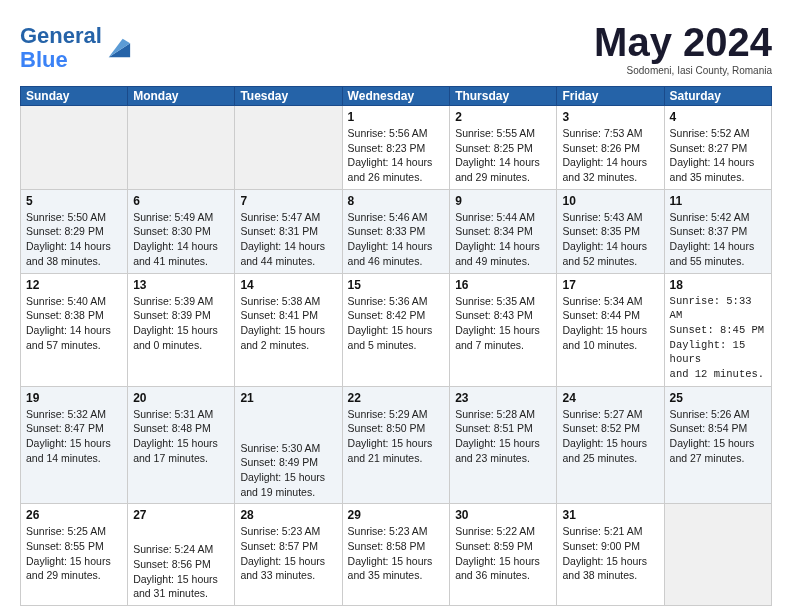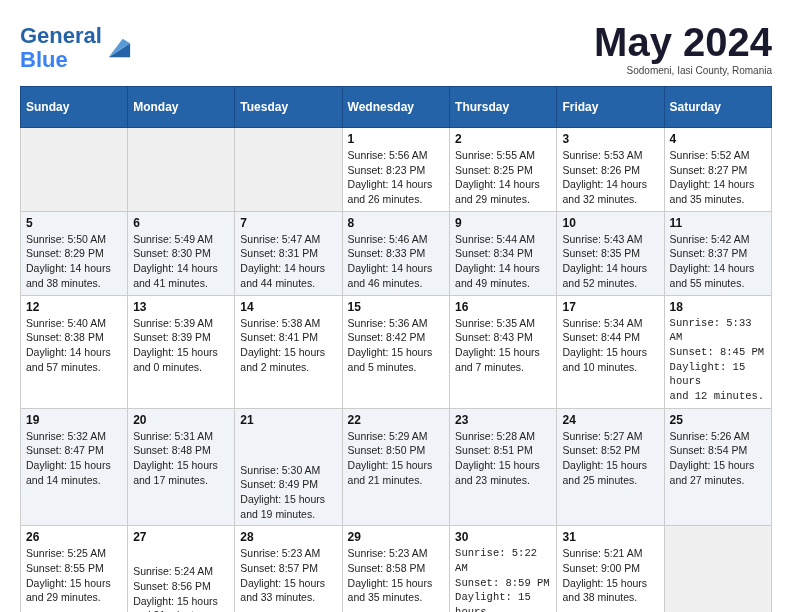--- a/index.html
+++ b/index.html
@@ -48,21 +48,21 @@
     }
     .calendar {
       width: 100%;
       border-collapse: collapse;
       font-size: 11px;
     }
     .calendar th {
       background-color: #2563a8;
       color: #fff;
       text-align: left;
-      padding: 13px 5px;
+      padding: 2px 5px;
       font-size: 12px;
       border: 1px solid #1a4a8a;
     }
     .calendar td {
       border: 1px solid #ccc;
       vertical-align: top;
       padding: 4px 5px;
       width: 108px;
       min-height: 80px;
       background: #fff;
@@ -141,21 +141,21 @@
         </td>
         <td>
           <div class="day-num">2</div>
           <div class="day-info" style="white-space: pre-line;">Sunrise: 5:55 AM
 Sunset: 8:25 PM
 Daylight: 14 hours
 and 29 minutes.</div>
         </td>
         <td>
           <div class="day-num">3</div>
-          <div class="day-info" style="white-space: pre-line;">Sunrise: 5:53 AM
+          <div class="day-info" style="white-space: pre-line;">Sunrise: 7:53 AM
 Sunset: 8:26 PM
 Daylight: 14 hours
 and 32 minutes.</div>
         </td>
         <td>
           <div class="day-num">4</div>
           <div class="day-info" style="white-space: pre-line;">Sunrise: 5:52 AM
 Sunset: 8:27 PM
 Daylight: 14 hours
 and 35 minutes.</div>
@@ -338,21 +338,21 @@
         </td>
         <td>
           <div class="day-num">29</div>
           <div class="day-info" style="white-space: pre-line;">Sunrise: 5:23 AM
 Sunset: 8:58 PM
 Daylight: 15 hours
 and 35 minutes.</div>
         </td>
         <td>
           <div class="day-num">30</div>
-          <div class="day-info" style="white-space: pre-line; font-family: Liberation Mono, monospace;">Sunrise: 5:22 AM
+          <div class="day-info" style="white-space: pre-line;">Sunrise: 5:22 AM
 Sunset: 8:59 PM
 Daylight: 15 hours
 and 36 minutes.</div>
         </td>
         <td>
           <div class="day-num">31</div>
           <div class="day-info" style="white-space: pre-line;">Sunrise: 5:21 AM
 Sunset: 9:00 PM
 Daylight: 15 hours
 and 38 minutes.</div>

